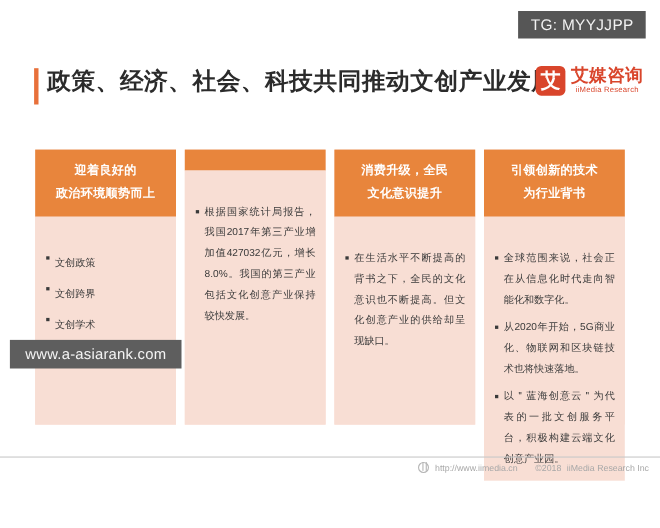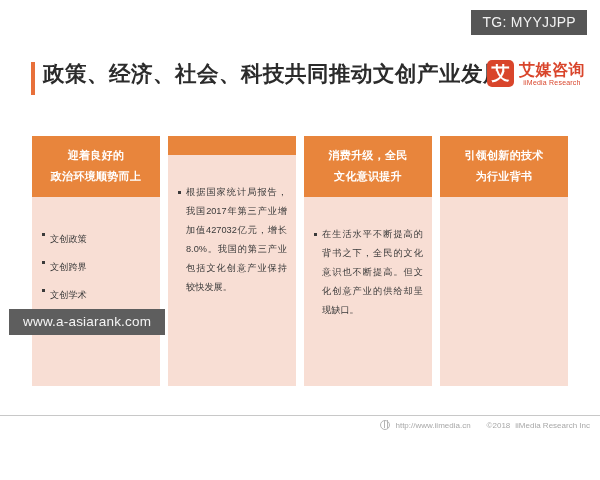--- a/index.html
+++ b/index.html
@@ -264,20 +264,25 @@
       <div class="card-body">
         <div class="bullet">在生活水平不断提高的背书之下，全民的文化意识也不断提高。但文化创意产业的供给却呈现缺口。</div>
       </div>
     </div>
 
     <div class="card">
       <div class="card-head">
         <span class="hl">引领创新的技术</span>
         <span class="hl">为行业背书</span>
       </div>
+      <div class="card-body">
+        <div class="bullet">全球范围来说，社会正在从信息化时代走向智能化和数字化。</div>
+        <div class="bullet">从2020年开始，5G商业化、物联网和区块链技术也将快速落地。</div>
+        <div class="bullet">以＂蓝海创意云＂为代表的一批文创服务平台，积极构建云端文化创意产业园。</div>
+      </div>
     </div>
 
   </div>
 
   <div class="footer-rule"></div>
   <div class="footer-text">
     <span class="globe-icon"></span>
     <span>http://www.iimedia.cn</span>
     <span class="footer-sep"></span>
     <span>©2018</span>

